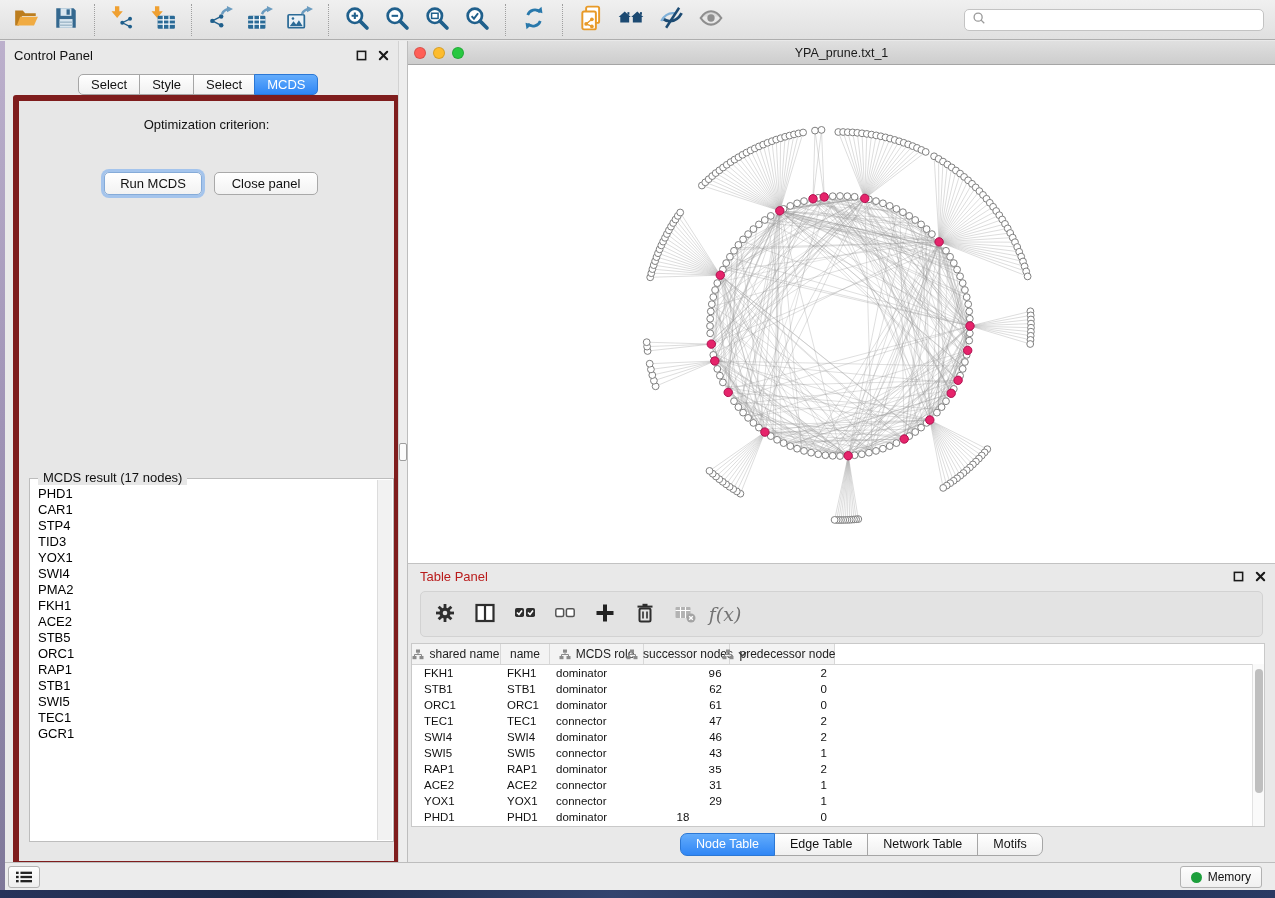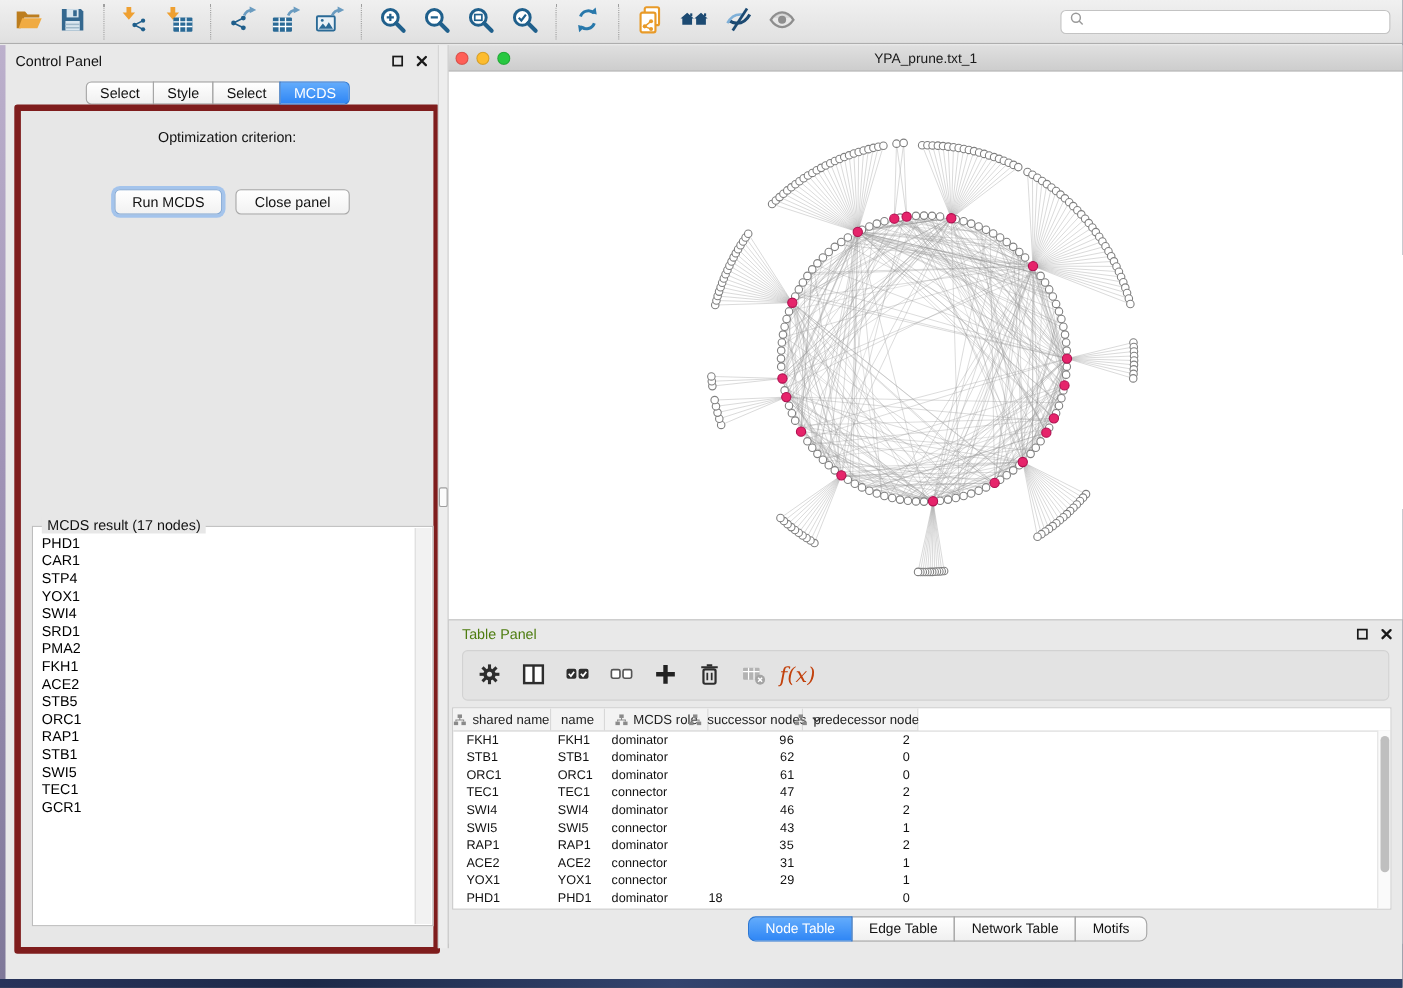--- a/index.html
+++ b/index.html
@@ -42,25 +42,25 @@
   .knob{position:absolute;left:0px;top:402px;width:6px;height:16px;background:#fbfbfb;border:1px solid #9e9e9e;border-radius:2px;}
   
   .net-window{position:absolute;left:408px;top:41px;width:867px;height:522px;background:#fff;box-sizing:border-box;}
   .net-titlebar{height:23px;background:linear-gradient(#e0e0e0,#cdcdcd);border-bottom:1px solid #a5a5a5;position:relative;display:flex;align-items:center;}
   .tl{width:12px;height:12px;border-radius:50%;margin-left:7px;display:inline-block;border:1px solid rgba(0,0,0,.15);box-sizing:border-box;}
   .tl.first{margin-left:6px;}
   .net-title{position:absolute;left:0;width:100%;text-align:center;font-size:12.5px;color:#1a1a1a;pointer-events:none;}
   .net-canvas{width:867px;height:498px;background:#fff;}
   
   .table-panel{position:absolute;left:408px;top:563px;width:867px;height:295px;background:#e9e9e9;border-top:1px solid #c2c2c2;box-sizing:border-box;}
-  .tp-title{position:absolute;left:12px;top:5px;font-size:13px;color:#4d7c0f;}
+  .tp-title{position:absolute;left:12px;top:5px;font-size:13px;color:#b91c1c;}
   .tp-winbtns{position:absolute;right:8px;top:6px;display:flex;gap:9px;}
   .tp-toolbar{position:absolute;left:12px;top:27px;width:843px;height:46px;background:#e3e3e3;border:1px solid #d2d2d2;border-radius:5px;display:flex;align-items:center;gap:12px;padding-left:10px;box-sizing:border-box;}
   .tp-btn{width:28px;height:28px;border:none;background:transparent;display:flex;align-items:center;justify-content:center;padding:0;}
-  .fx-label{font-size:19px;color:#c2410c;font-family:"DejaVu Serif",serif;font-style:italic;}
+  .fx-label{font-size:19px;color:#737373;font-family:"DejaVu Serif",serif;font-style:italic;}
   .tp-table{position:absolute;left:3px;top:79px;width:852px;height:182px;background:#fff;border:1px solid #c9c9c9;box-sizing:content-box;overflow:hidden;}
   .thead{display:flex;height:20px;background:#f3f3f3;border-bottom:1px solid #d4d4d4;}
   .th{display:flex;align-items:center;justify-content:center;gap:5px;font-size:12px;color:#222;border-right:1px solid #d8d8d8;box-sizing:border-box;white-space:nowrap;}
   .trow{display:flex;height:16px;align-items:center;}
   .td{font-size:11.5px;color:#111;box-sizing:border-box;white-space:nowrap;overflow:hidden;}
   .tp-vtrack{position:absolute;right:0;top:20px;bottom:0;width:11px;background:#fafafa;border-left:1px solid #e2e2e2;}
   .tp-vthumb{position:absolute;right:1px;top:5px;width:8px;height:124px;background:#bfbfbf;border-radius:4px;}
   .tp-tabs{position:absolute;left:253px;top:269px;display:flex;height:23px;margin-left:20px;}
   .tp-tabs .seg-tab{font-size:12.5px;line-height:21px;padding:0 15px;}
   .tp-tabs .seg-tab:first-child{border-radius:7px 0 0 7px;}
@@ -254,23 +254,23 @@
       <div class="cp-pane">
         <div class="opt-label">Optimization criterion:</div>
         <button class="mac-btn run">Run MCDS</button>
         <button class="mac-btn closep">Close panel</button>
         <div class="group-box">
           <span class="group-label">MCDS result (17 nodes)</span>
           <div class="result-list" id="result-list">
               <div class="result-item">PHD1</div>
               <div class="result-item">CAR1</div>
               <div class="result-item">STP4</div>
+              <div class="result-item">TID3</div>
               <div class="result-item">YOX1</div>
               <div class="result-item">SWI4</div>
-              <div class="result-item">SRD1</div>
               <div class="result-item">PMA2</div>
               <div class="result-item">FKH1</div>
               <div class="result-item">ACE2</div>
               <div class="result-item">STB5</div>
               <div class="result-item">ORC1</div>
               <div class="result-item">RAP1</div>
               <div class="result-item">STB1</div>
               <div class="result-item">SWI5</div>
               <div class="result-item">TEC1</div>
               <div class="result-item">GCR1</div>
@@ -1208,33 +1208,51 @@
               <div class="td" style="width: 89px; text-align: left; padding-left: 12px;">YOX1</div>
               <div class="td" style="width: 49px; text-align: left; padding-left: 6px;">YOX1</div>
               <div class="td" style="width: 94px; text-align: left; padding-left: 6px;">connector</div>
               <div class="td" style="width: 86px; text-align: right; padding-right: 8px;">29</div>
               <div class="td" style="width: 105px; text-align: right; padding-right: 8px;">1</div>
             </div>
             <div class="trow">
               <div class="td" style="width: 89px; text-align: left; padding-left: 12px;">PHD1</div>
               <div class="td" style="width: 49px; text-align: left; padding-left: 6px;">PHD1</div>
               <div class="td" style="width: 94px; text-align: left; padding-left: 6px;">dominator</div>
-              <div class="td" style="width: 86px; text-align: left; padding-right: 8px;">18</div>
+              <div class="td" style="width: 86px; text-align: center; padding-right: 8px;">18</div>
               <div class="td" style="width: 105px; text-align: right; padding-right: 8px;">0</div>
             </div>
           </div>
         <div class="tp-vtrack">
             <div class="tp-vthumb"></div>
           </div>
       </div>
       <div class="tp-tabs" id="tp-tabs">
           <div class="seg-tab active">Node Table</div>
           <div class="seg-tab">Edge Table</div>
           <div class="seg-tab">Network Table</div>
           <div class="seg-tab">Motifs</div>
         </div>
     </div>
 
+    <div class="status-bar">
+      <button class="status-left-btn" id="status-list-btn">
+          <svg width="20" height="16" viewBox="0 0 22 18">
+            <g fill="#222">
+              <rect x="2" y="3" width="3" height="2.6"></rect>
+              <rect x="2" y="7.7" width="3" height="2.6"></rect>
+              <rect x="2" y="12.4" width="3" height="2.6"></rect>
+              <rect x="7" y="3" width="13" height="2.6"></rect>
+              <rect x="7" y="7.7" width="13" height="2.6"></rect>
+              <rect x="7" y="12.4" width="13" height="2.6"></rect>
+            </g>
+          </svg>
+        </button>
+      <button class="memory-btn">
+        <span class="mem-dot"></span>
+        <span>Memory</span>
+      </button>
+    </div>
   </div>
 
   <div class="wall-left"></div>
   <div class="wall-bottom"></div>
 </div>
 
 </body></html>

